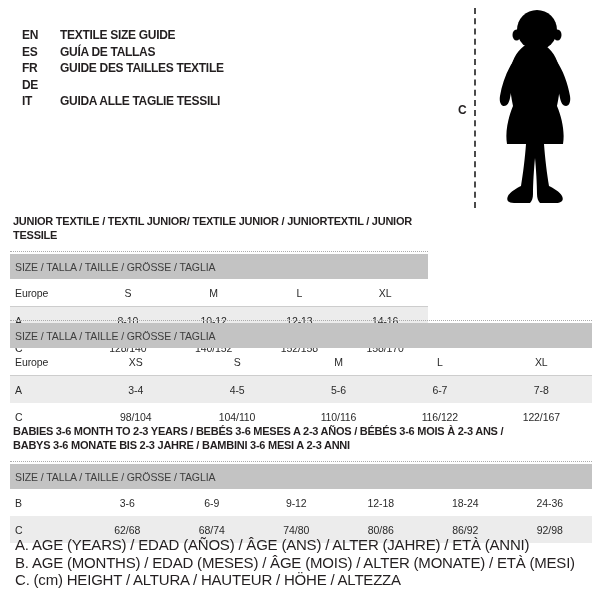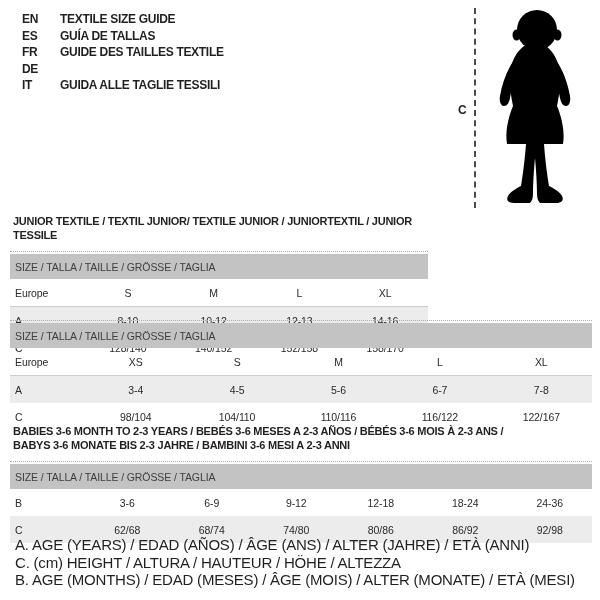--- a/index.html
+++ b/index.html
@@ -1,20 +1,20 @@
 <!DOCTYPE html>
 <html><head>
 <meta charset="utf-8">
 <style>
   html,body{margin:0;padding:0;background:#fff;}
   .page{position:relative;width:600px;height:600px;background:#ffffff;overflow:hidden;
         font-family:"Liberation Sans",sans-serif;color:#231f20;}
 
   
-  .lang-block{position:absolute;left:22px;top:11px;font-size:12px;font-weight:bold;
+  .lang-block{position:absolute;left:22px;top:27px;font-size:12px;font-weight:bold;
               line-height:16.6px;letter-spacing:-0.3px;}
   .lang-row{display:flex;}
   .lang-code{width:38px;flex:0 0 38px;}
 
   
   .figure-block{position:absolute;left:452px;top:8px;width:140px;height:202px;}
   .height-line{position:absolute;left:22px;top:0;height:200px;width:0;
                border-left:2px dashed #4a4a4a;}
   .height-label{position:absolute;left:6px;top:95px;font-size:12px;font-weight:bold;}
   .baby{position:absolute;left:34px;top:0;width:100px;height:200px;}
@@ -210,17 +210,17 @@
               <td class="val">86/92</td>
               <td class="val">92/98</td>
             </tr>
           </tbody>
         </table>
     </div>
   </div>
 
   <div class="footnotes">
     <div>A. AGE (YEARS) / EDAD (AÑOS) / ÂGE (ANS) / ALTER (JAHRE) / ETÀ (ANNI)</div>
+    <div>B. AGE (MONTHS) / EDAD (MESES) / ÂGE (MOIS) / ALTER (MONATE) / ETÀ (MESI)</div>
     <div>C. (cm) HEIGHT / ALTURA / HAUTEUR / HÖHE / ALTEZZA</div>
-    <div>B. AGE (MONTHS) / EDAD (MESES) / ÂGE (MOIS) / ALTER (MONATE) / ETÀ (MESI)</div>
   </div>
 
 </div>
 
 </body></html>

